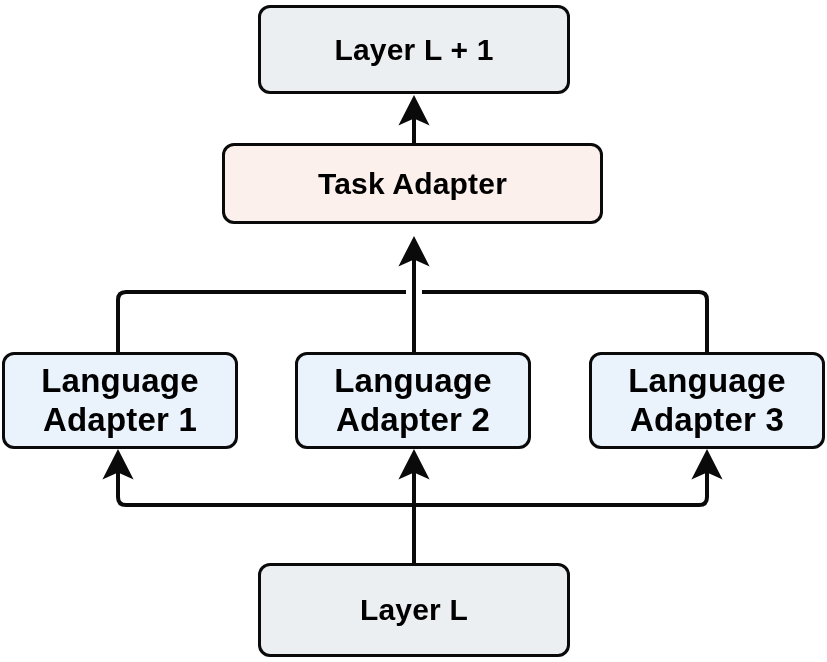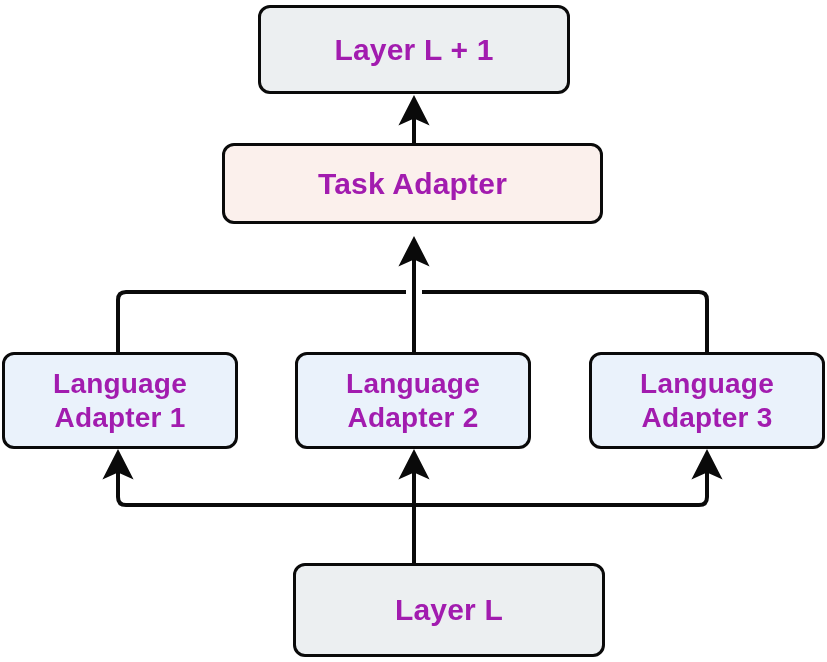--- a/index.html
+++ b/index.html
@@ -27,44 +27,44 @@
   }
   .node {
     position: absolute;
     box-sizing: border-box;
     border: 3px solid #0a0a0a;
     border-radius: 12px;
     display: flex;
     align-items: center;
     justify-content: center;
     text-align: center;
-    color: #a21caf;
+    color: #000000;
     font-weight: bold;
     line-height: 1.18;
     letter-spacing: 0.2px;
     white-space: pre-line;
   }
   .node-layer {
     background: #eceff1;
     font-size: 30px;
   }
   .node-task {
     background: #fbf0ec;
     font-size: 30px;
   }
   .node-lang {
     background: #eaf2fb;
-    font-size: 28px;
+    font-size: 33px;
   }
   #node-layer-next { left: 258px;  top: 5px;   width: 312px; height: 89px; }
   #node-task       { left: 222px;  top: 143px; width: 381px; height: 81px; }
   #node-lang-1     { left: 2px;    top: 352px; width: 236px; height: 97px; }
   #node-lang-2     { left: 295px;  top: 352px; width: 236px; height: 97px; }
   #node-lang-3     { left: 589px;  top: 352px; width: 236px; height: 97px; }
-  #node-layer      { left: 258px;  top: 563px; width: 312px; height: 94px; margin-left: 35px; }
+  #node-layer      { left: 258px;  top: 563px; width: 312px; height: 94px; }
 </style>
 </head>
 <body>
 
 <div id="diagram-root">
 
   <svg id="edge-layer" width="827" height="662" viewBox="0 0 827 662" xmlns="http://www.w3.org/2000/svg">
     <defs>
       <marker id="arrowhead" markerWidth="9" markerHeight="9" refX="4.2" refY="4.5" orient="auto" markerUnits="strokeWidth">
         <path d="M 0.6 0.6 L 8.2 4.5 L 0.6 8.4 L 2.3 4.5 Z" fill="#0a0a0a"></path>

